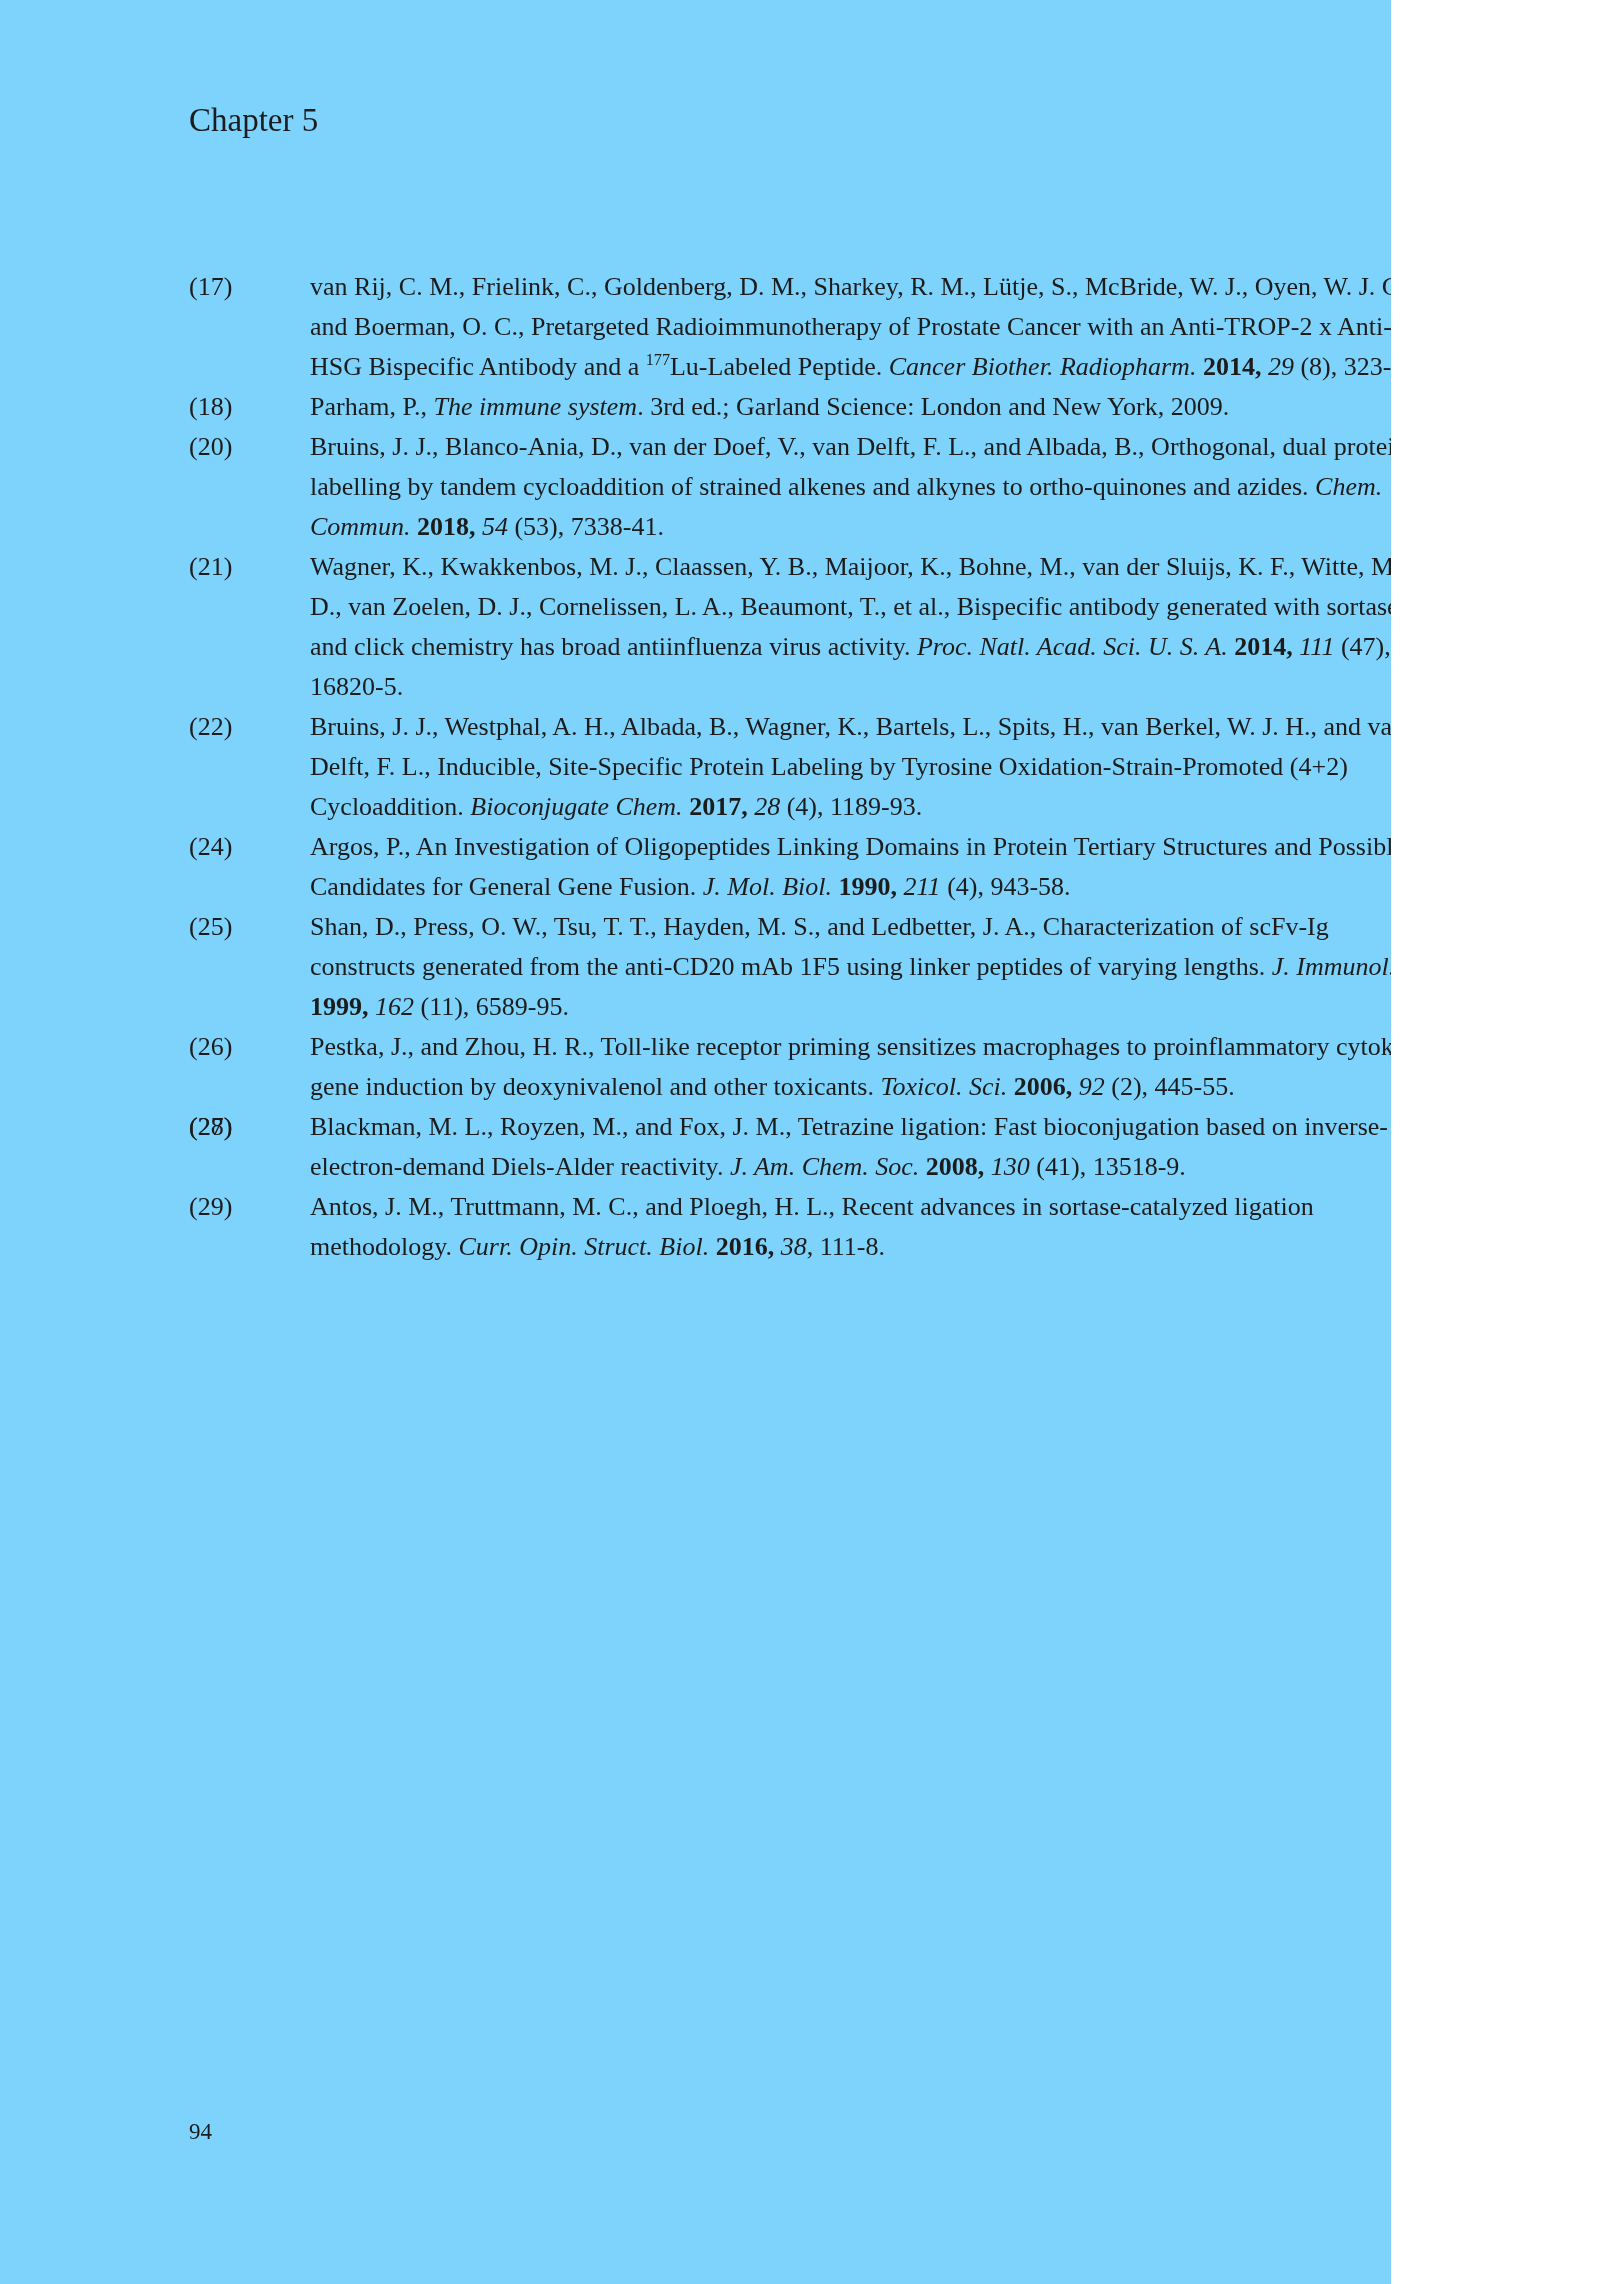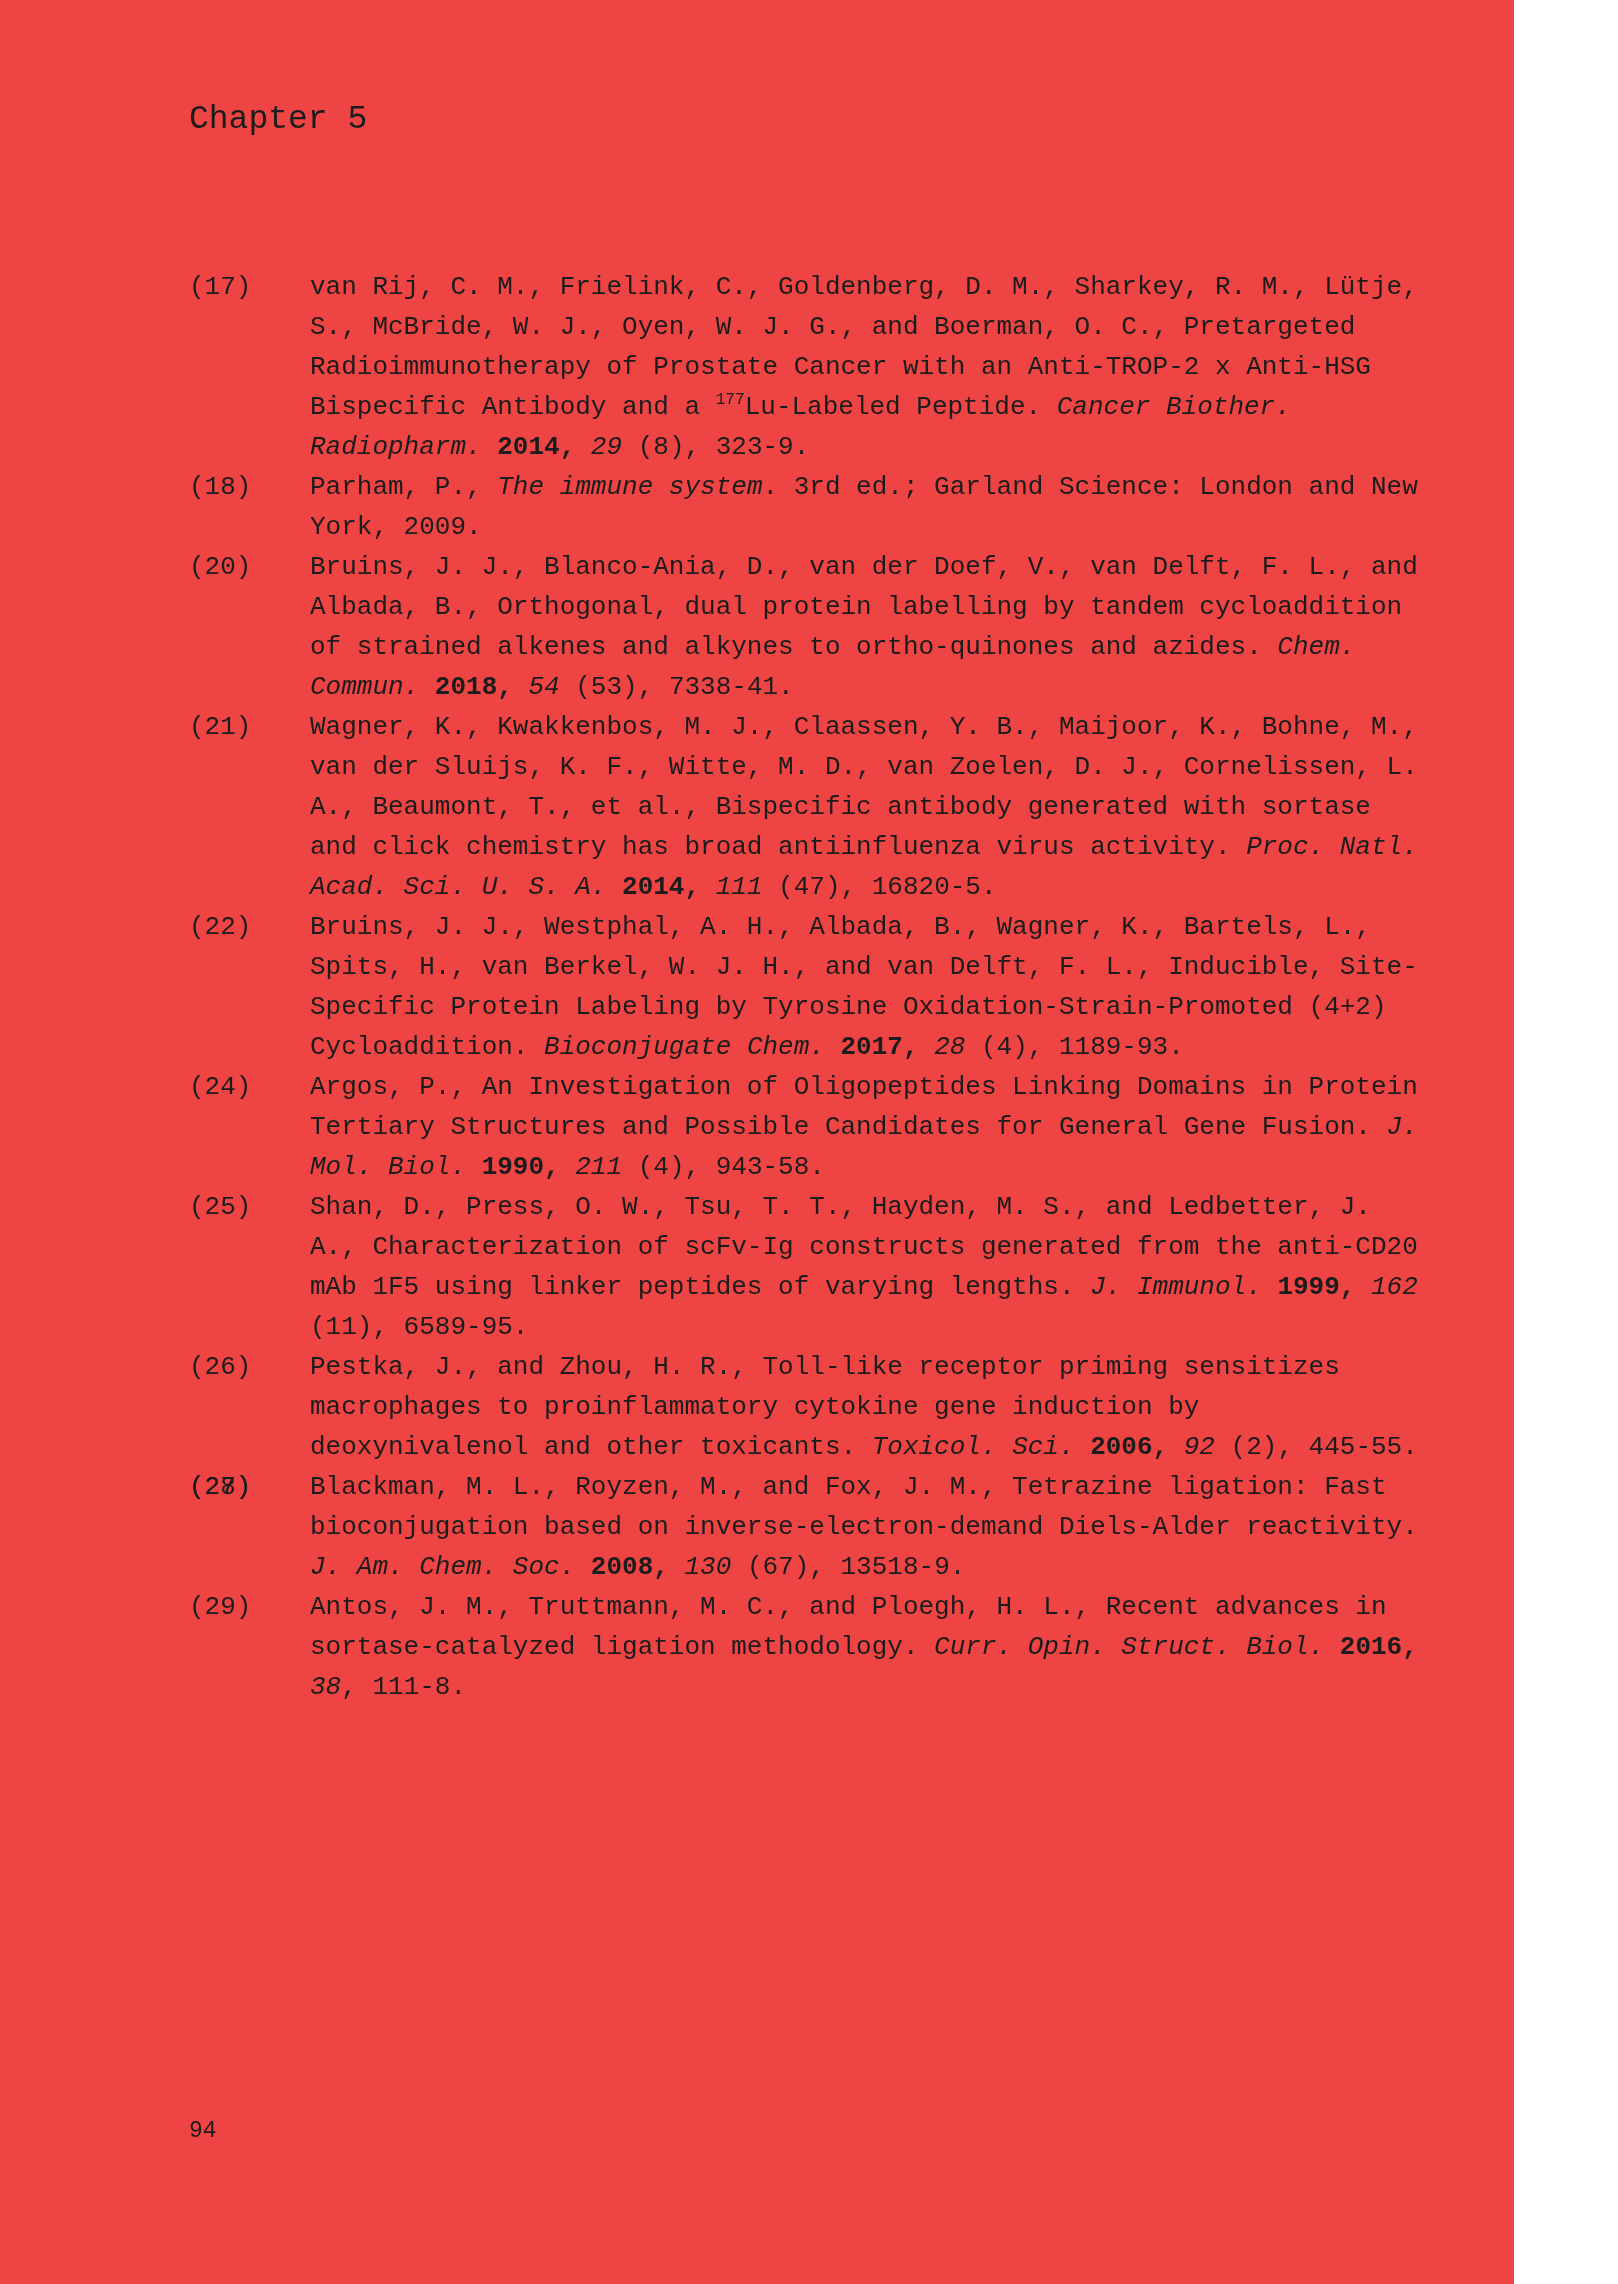--- a/index.html
+++ b/index.html
@@ -1,21 +1,21 @@
 <!DOCTYPE html>
 <html style="font-size:12px"><head>
 <meta charset="utf-8">
 <style>
   html, body { margin: 0; padding: 0; background: #ffffff; }
   .page {
     position: relative;
-    width: 1514px;
+    width: 1391px;
     height: 2284px;
-    background: #ef4444;
-    font-family: Liberation Mono, monospace;
+    background: #7dd3fc;
+    font-family: Liberation Serif, serif;
     color: #1c1c1c;
     overflow: hidden;
   }
   .chapter-label {
     position: absolute;
     left: 189px;
     top: 100px;
     font-size: 33px;
     line-height: 40px;
     white-space: nowrap;
@@ -62,19 +62,19 @@
   <div class="reference-list">
       <div class="ref"><span class="ref-num">(17)</span><span><span>van Rij, C. M., Frielink, C., Goldenberg, D. M., Sharkey, R. M., Lütje, S., McBride, W. J., Oyen, W. J. G., and Boerman, O. C., Pretargeted Radioimmunotherapy of Prostate Cancer with an Anti-TROP-2 x Anti-HSG Bispecific Antibody and a </span><sup>177</sup><span>Lu-Labeled Peptide. </span><span class="it">Cancer Biother. Radiopharm. </span><span class="bd">2014, </span><span class="it">29 </span><span>(8), 323-9.</span></span></div>
       <div class="ref"><span class="ref-num">(18)</span><span><span>Parham, P., </span><span class="it">The immune system</span><span>. 3rd ed.; Garland Science: London and New York, 2009.</span></span></div>
       <div class="ref"><span class="ref-num">(20)</span><span><span>Bruins, J. J., Blanco-Ania, D., van der Doef, V., van Delft, F. L., and Albada, B., Orthogonal, dual protein labelling by tandem cycloaddition of strained alkenes and alkynes to ortho-quinones and azides. </span><span class="it">Chem. Commun. </span><span class="bd">2018, </span><span class="it">54 </span><span>(53), 7338-41.</span></span></div>
       <div class="ref"><span class="ref-num">(21)</span><span><span>Wagner, K., Kwakkenbos, M. J., Claassen, Y. B., Maijoor, K., Bohne, M., van der Sluijs, K. F., Witte, M. D., van Zoelen, D. J., Cornelissen, L. A., Beaumont, T., et al., Bispecific antibody generated with sortase and click chemistry has broad antiinfluenza virus activity. </span><span class="it">Proc. Natl. Acad. Sci. U. S. A. </span><span class="bd">2014, </span><span class="it">111 </span><span>(47), 16820-5.</span></span></div>
       <div class="ref"><span class="ref-num">(22)</span><span><span>Bruins, J. J., Westphal, A. H., Albada, B., Wagner, K., Bartels, L., Spits, H., van Berkel, W. J. H., and van Delft, F. L., Inducible, Site-Specific Protein Labeling by Tyrosine Oxidation-Strain-Promoted (4+2) Cycloaddition. </span><span class="it">Bioconjugate Chem. </span><span class="bd">2017, </span><span class="it">28 </span><span>(4), 1189-93.</span></span></div>
       <div class="ref"><span class="ref-num">(24)</span><span><span>Argos, P., An Investigation of Oligopeptides Linking Domains in Protein Tertiary Structures and Possible Candidates for General Gene Fusion. </span><span class="it">J. Mol. Biol. </span><span class="bd">1990, </span><span class="it">211 </span><span>(4), 943-58.</span></span></div>
       <div class="ref"><span class="ref-num">(25)</span><span><span>Shan, D., Press, O. W., Tsu, T. T., Hayden, M. S., and Ledbetter, J. A., Characterization of scFv-Ig constructs generated from the anti-CD20 mAb 1F5 using linker peptides of varying lengths. </span><span class="it">J. Immunol. </span><span class="bd">1999, </span><span class="it">162 </span><span>(11), 6589-95.</span></span></div>
       <div class="ref"><span class="ref-num">(26)</span><span><span>Pestka, J., and Zhou, H. R., Toll-like receptor priming sensitizes macrophages to proinflammatory cytokine gene induction by deoxynivalenol and other toxicants. </span><span class="it">Toxicol. Sci. </span><span class="bd">2006, </span><span class="it">92 </span><span>(2), 445-55.</span></span></div>
       <div class="ref"><span class="ref-num">(27)</span></div>
-      <div class="ref"><span class="ref-num">(28)</span><span><span>Blackman, M. L., Royzen, M., and Fox, J. M., Tetrazine ligation: Fast bioconjugation based on inverse-electron-demand Diels-Alder reactivity. </span><span class="it">J. Am. Chem. Soc. </span><span class="bd">2008, </span><span class="it">130 </span><span>(67), 13518-9.</span></span></div>
+      <div class="ref"><span class="ref-num">(28)</span><span><span>Blackman, M. L., Royzen, M., and Fox, J. M., Tetrazine ligation: Fast bioconjugation based on inverse-electron-demand Diels-Alder reactivity. </span><span class="it">J. Am. Chem. Soc. </span><span class="bd">2008, </span><span class="it">130 </span><span>(41), 13518-9.</span></span></div>
       <div class="ref"><span class="ref-num">(29)</span><span><span>Antos, J. M., Truttmann, M. C., and Ploegh, H. L., Recent advances in sortase-catalyzed ligation methodology. </span><span class="it">Curr. Opin. Struct. Biol. </span><span class="bd">2016, </span><span class="it">38</span><span>, 111-8.</span></span></div>
     </div>
 
   <div class="page-number">94</div>
 </div>
 
 
 </body></html>

